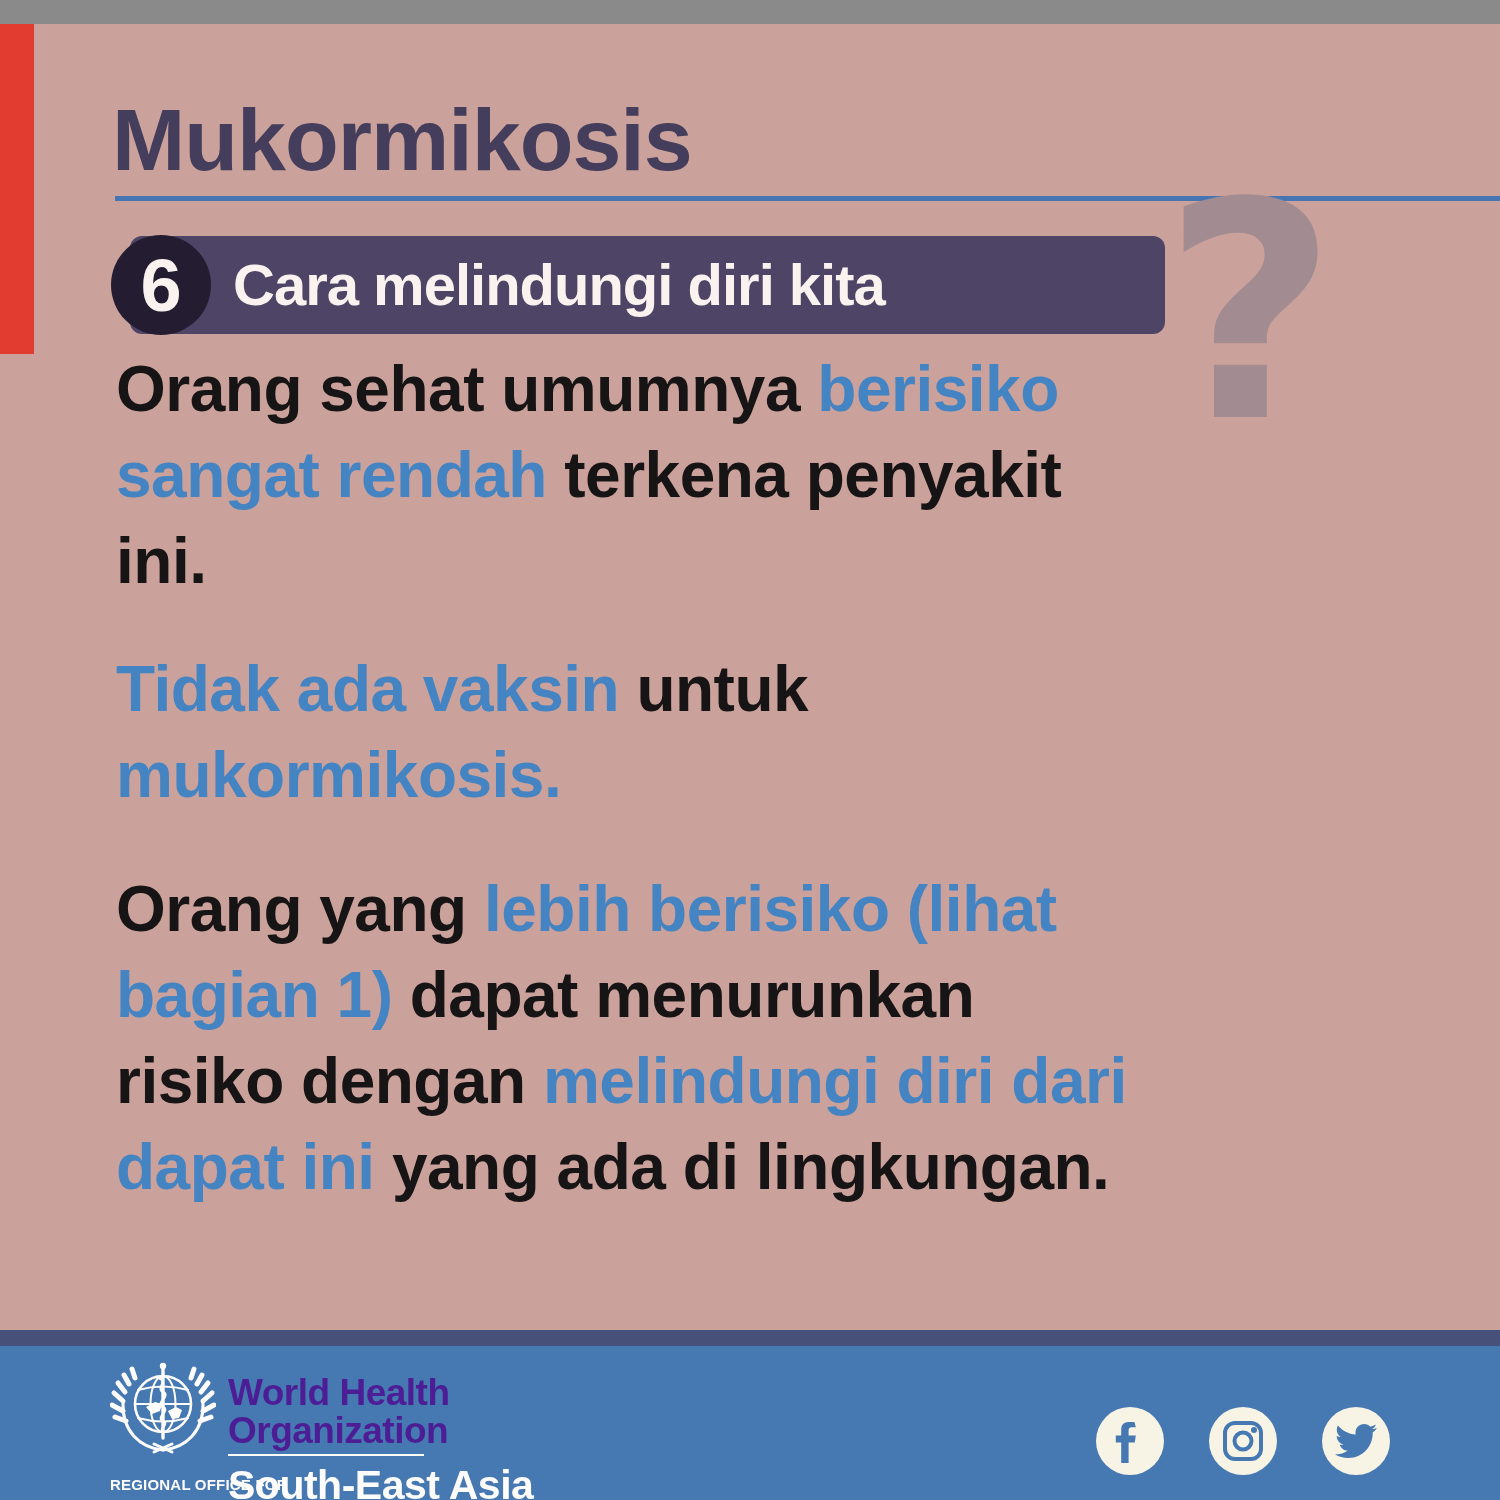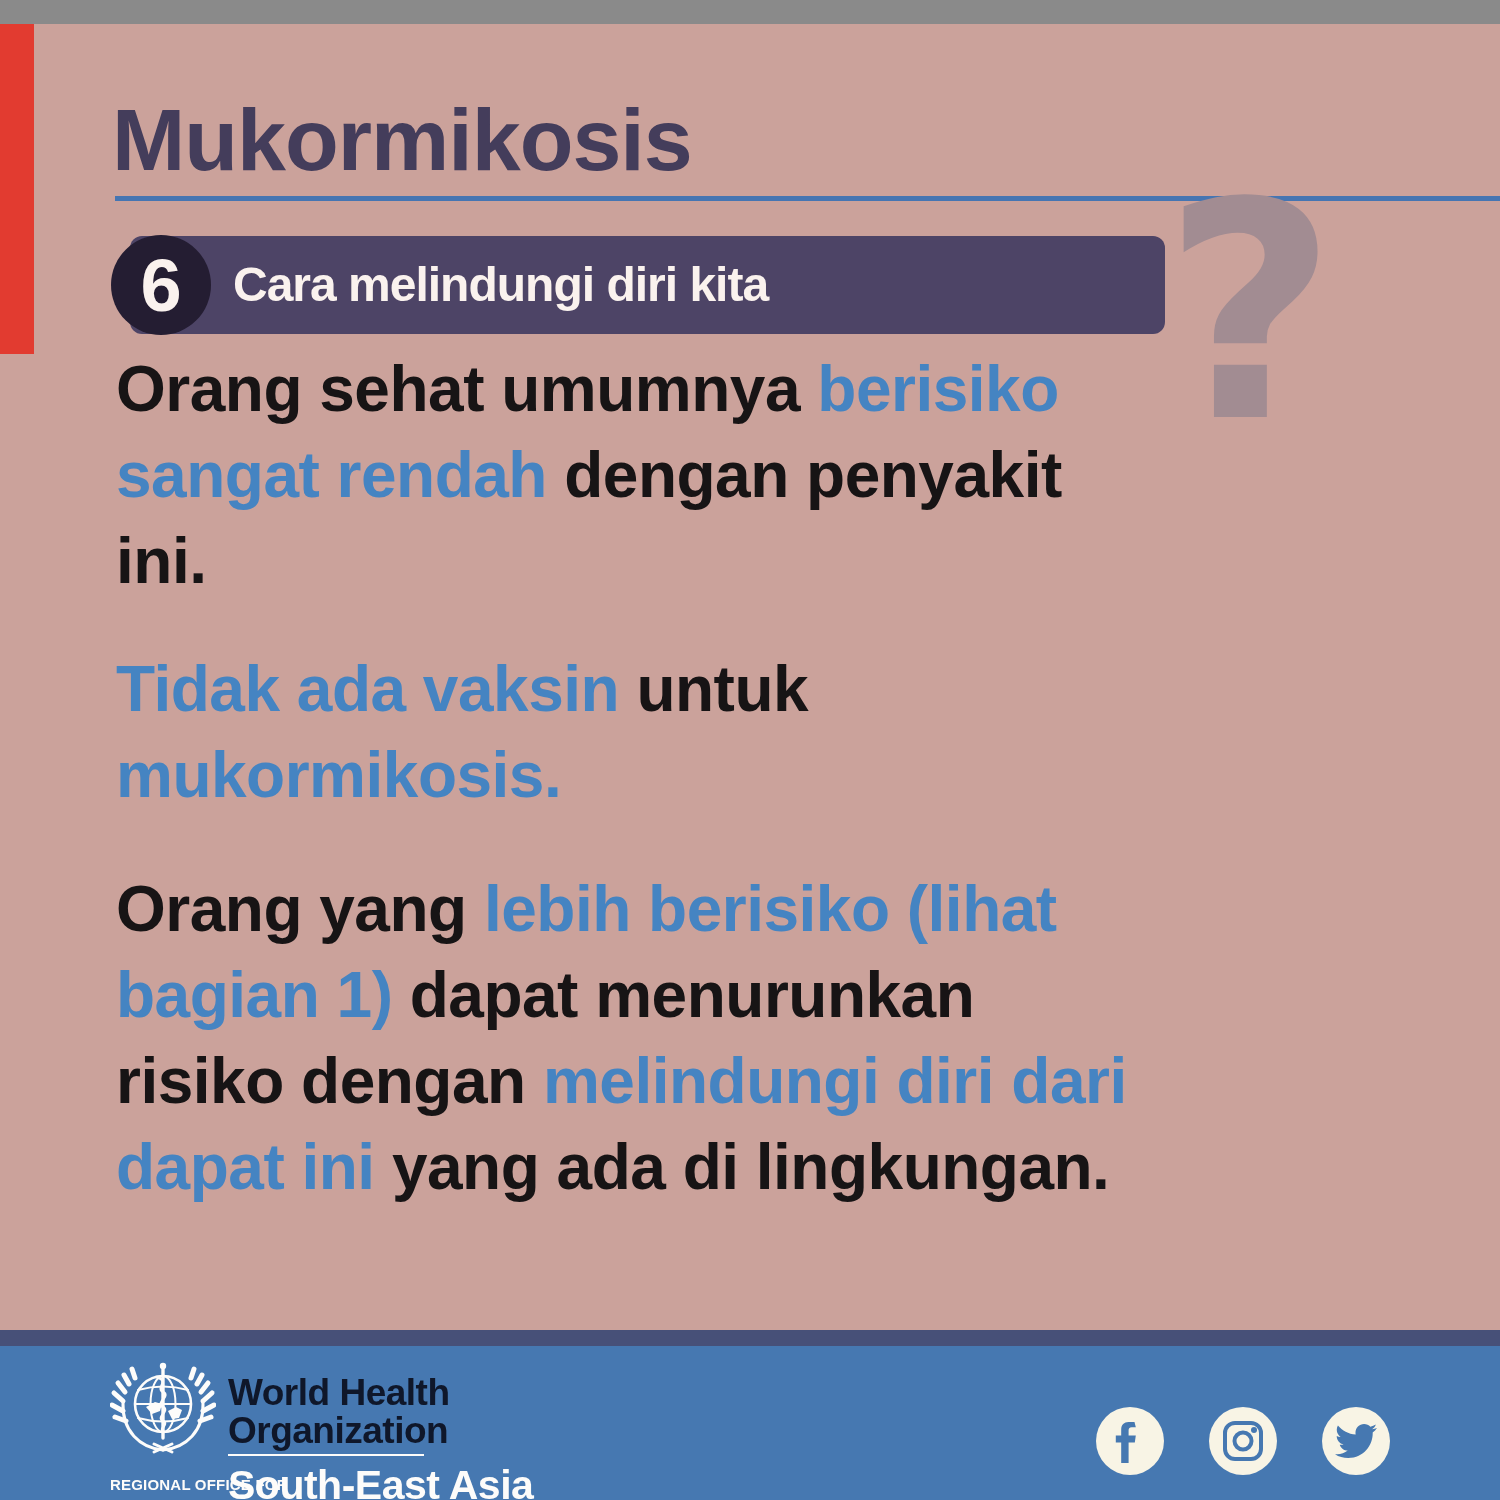--- a/index.html
+++ b/index.html
@@ -25,41 +25,41 @@
   }
   .badge-circle{
     left:111px; top:211px; width:100px; height:100px; border-radius:50%;
     background:#241d32; display:flex; align-items:center; justify-content:center;
   }
   .badge-number{
     color:#faf2ee; font-size:74px; font-weight:700; line-height:1; padding-top:2px;
   }
   .badge-label{
     left:233px; top:212px; height:98px; line-height:98px;
-    color:#faf2ee; font-size:48px; font-weight:700; letter-spacing:-1px; white-space:nowrap;
+    color:#faf2ee; font-size:58px; font-weight:700; letter-spacing:-1px; white-space:nowrap;
   }
   .qmark{
     left:1150px; top:140px; width:200px; text-align:center;
     font-family:"DejaVu Sans", sans-serif;
     font-size:300px; font-weight:700; line-height:1; color:#a28c92;
   }
   
   .body-par{
     left:116px; width:1330px; margin:0;
     font-size:64px; font-weight:700; line-height:86px; color:#171415;
     letter-spacing:-0.5px;
   }
   .body-par .ln{display:block; white-space:pre-wrap;}
   .seg-blue{color:#4584c2;}
   .seg-black{color:#171415;}
   
   .strip{left:0; top:1306px; width:1500px; height:16px; background:#475078;}
   .footer{left:0; top:1322px; width:1500px; height:178px; background:#4678b1;}
   .who-logo{left:110px; top:1335px;}
-  .who-text{left:228px; top:1350px; color:#0f172a;}
+  .who-text{left:228px; top:1350px; color:#4c1d95;}
   .who-l1,.who-l2{font-size:37px; font-weight:700; line-height:38px; letter-spacing:-0.5px;}
   .who-divider{left:228px; top:1430px; width:196px; height:2px; background:#fdfcfa;}
   .who-office{
     left:110px; top:1452px; width:112px; color:#fdfcfa; font-size:15px; font-weight:700;
     letter-spacing:0.2px; white-space:nowrap;
   }
   .who-region{left:228px; top:1438px; color:#fdfcfa; font-size:41px; font-weight:700; letter-spacing:-0.5px;}
   .social{left:1096px; top:1383px; display:flex; gap:45px;}
   .soc-btn{
     width:68px; height:68px; border-radius:50%; background:#f8f4e5;
@@ -79,21 +79,21 @@
   <div class="abs badge-bar"></div>
   <div class="abs badge-circle">
     <span class="badge-number">6</span>
   </div>
   <div class="abs badge-label">Cara melindungi diri kita</div>
 
   <div class="abs qmark">?</div>
 
   <p class="abs body-par" style="top:322px">
     <span class="ln"><span class="seg-black">Orang sehat umumnya </span><span class="seg-blue">berisiko</span></span>
-    <span class="ln"><span class="seg-blue">sangat rendah </span><span class="seg-black">dengan penyakit</span></span>
+    <span class="ln"><span class="seg-blue">sangat rendah </span><span class="seg-black">terkena penyakit</span></span>
     <span class="ln"><span class="seg-black">ini.</span></span>
   </p>
 
   <p class="abs body-par" style="top:622px">
     <span class="ln"><span class="seg-blue">Tidak ada vaksin </span><span class="seg-black">untuk</span></span>
     <span class="ln"><span class="seg-blue">mukormikosis.</span></span>
   </p>
 
   <p class="abs body-par" style="top:842px">
     <span class="ln"><span class="seg-black">Orang yang </span><span class="seg-blue">lebih berisiko (lihat</span></span>

